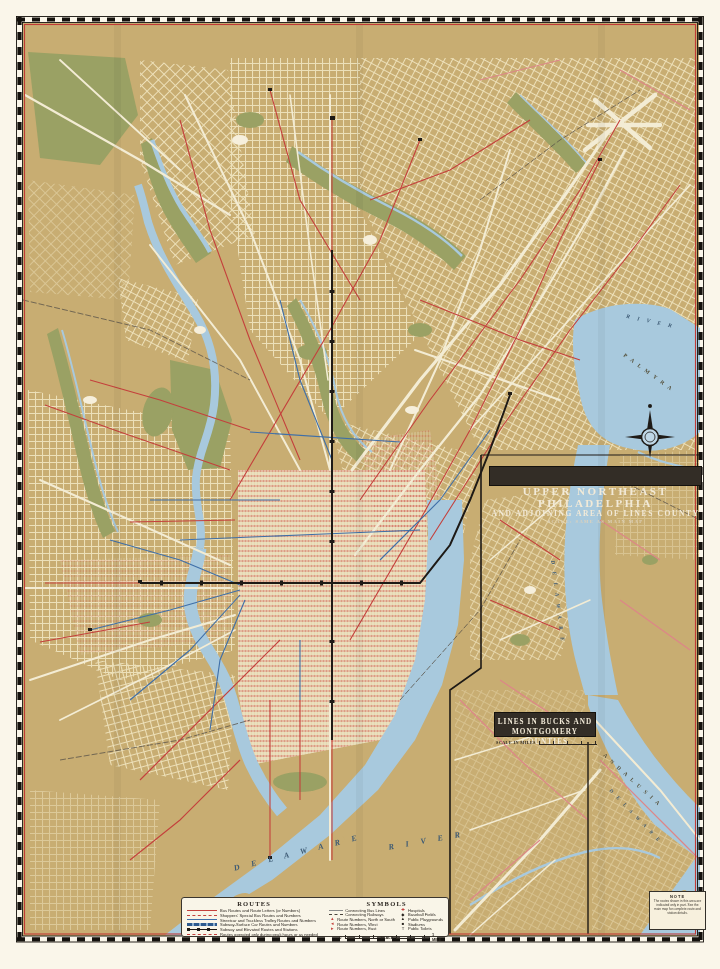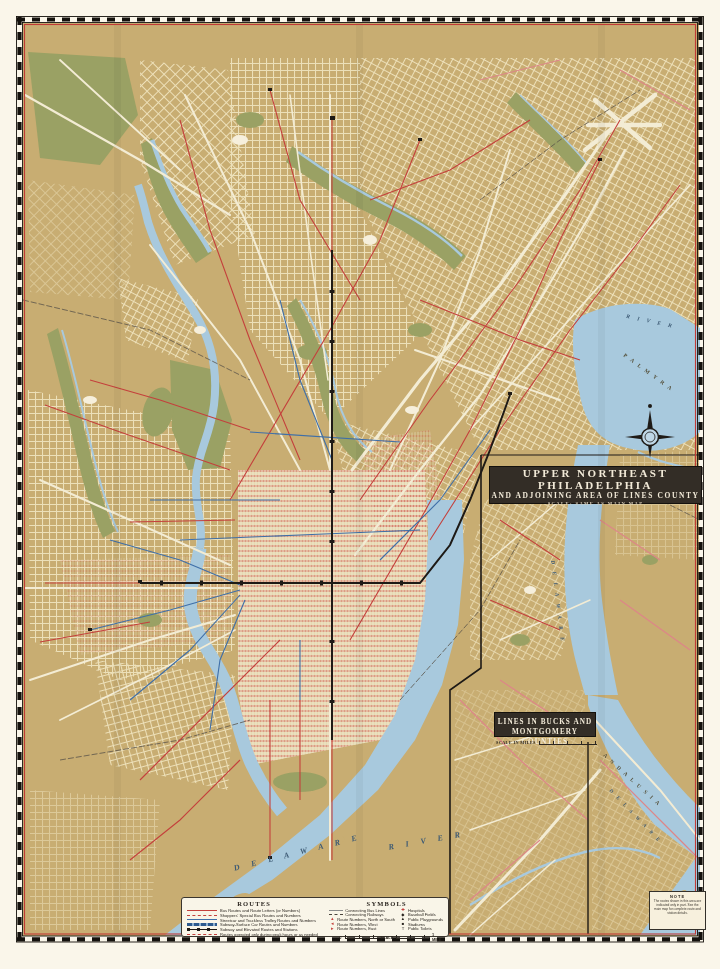--- a/index.html
+++ b/index.html
@@ -6,21 +6,21 @@
   #sheet{position:relative;width:720px;height:969px;background:#faf6ea;overflow:hidden;
          font-family:"Liberation Serif", serif;}
   #mapsvg{position:absolute;left:0;top:0;}
   .lbl{position:absolute;white-space:nowrap;pointer-events:none;}
   .water-lbl{color:#3d5a74;font-style:italic;font-weight:bold;}
   .town-lbl{color:#55503a;font-weight:bold;}
 
   
   .darkbox{position:absolute;background:#332d26;color:#f2ead8;text-align:center;
            border:1px solid #14110d;box-sizing:border-box;}
-  #main-title{left:489px;top:466px;width:213px;height:38px;padding-top:0;}
+  #main-title{left:489px;top:466px;width:213px;height:17px;padding-top:18px;}
   #main-title .t1{font-size:11px;font-weight:bold;letter-spacing:2.5px;line-height:12px;}
   #main-title .t2{font-size:7.5px;font-weight:bold;letter-spacing:1.6px;line-height:9px;}
   #main-title .t3{font-size:4.6px;font-weight:bold;letter-spacing:1.4px;line-height:7px;color:#ddd2bc;}
   #bucks-title{left:494px;top:712px;width:102px;height:25px;padding-top:4px;}
   #bucks-title .t1,#bucks-title .t2{font-size:7.2px;font-weight:bold;letter-spacing:1.1px;line-height:10px;}
   #bucks-scale{position:absolute;left:496px;top:740px;display:flex;align-items:center;gap:3px;}
   #bucks-scale .cap{font-size:4.2px;font-weight:bold;color:#2b2620;letter-spacing:.4px;}
   .scalebar{height:3px;border-bottom:1px solid #2b2620;
             background:repeating-linear-gradient(90deg,#2b2620 0 1px,rgba(0,0,0,0) 1px 14px);}
   #bucks-scale .scalebar{width:58px;}

